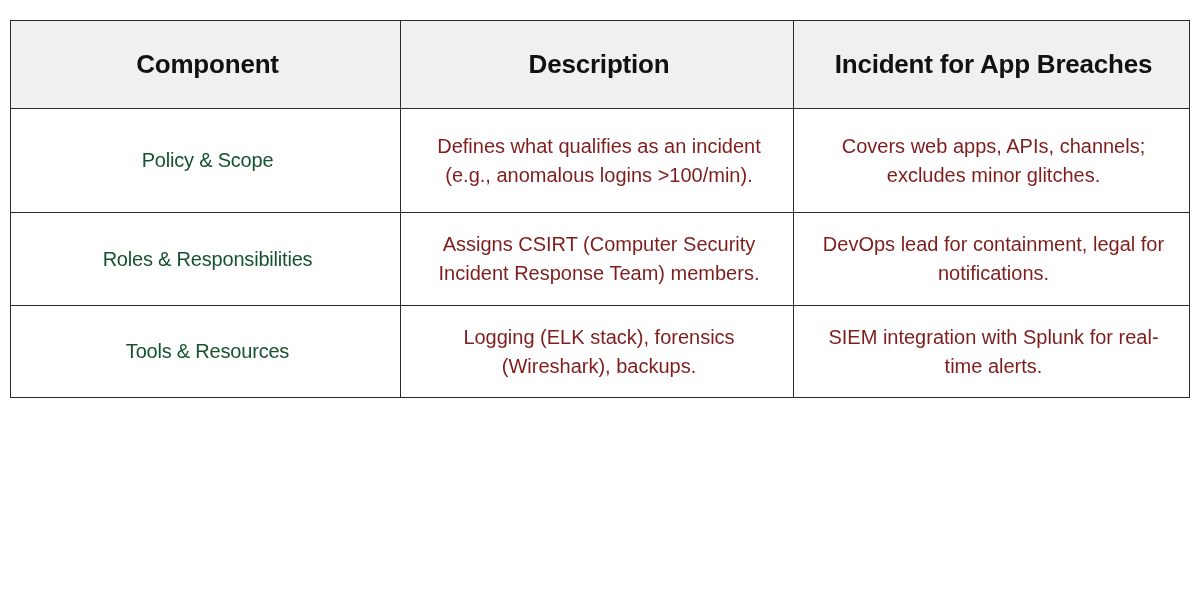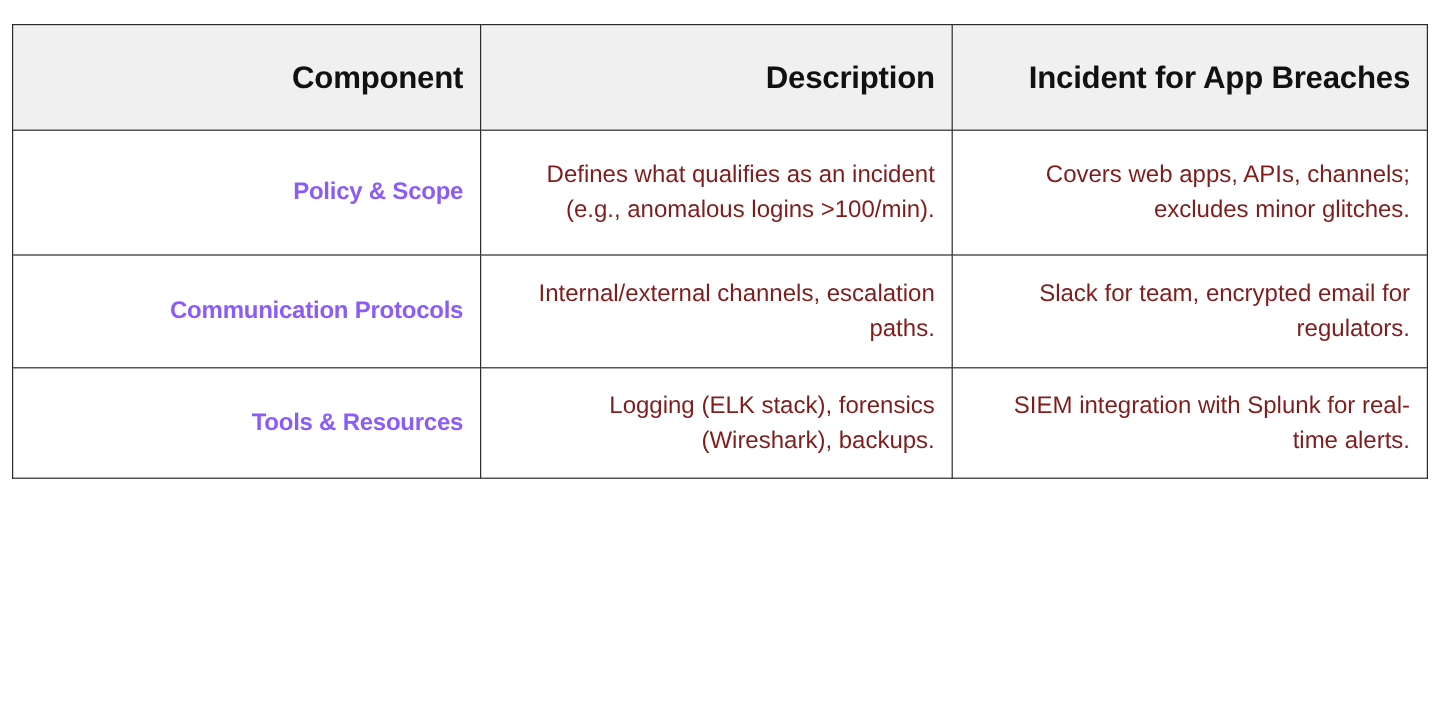--- a/index.html
+++ b/index.html
@@ -21,43 +21,43 @@
     table-layout: fixed;
     width: 1179px;
   }
   table.info-table col.c1 { width: 390px; }
   table.info-table col.c2 { width: 393px; }
   table.info-table col.c3 { width: 396px; }
   table.info-table th,
   table.info-table td {
     border: 1.5px solid #2b2b2b;
     vertical-align: middle;
-    text-align: right;
+    text-align: center;
     padding: 10px 14px 10px 18px;
     box-sizing: border-box;
     overflow: hidden;
   }
   table.info-table thead th {
     background: #f0f0f0;
     height: 88px;
     font-size: 26px;
     font-weight: 700;
     color: #111111;
     letter-spacing: -0.2px;
   }
   table.info-table tbody td {
     background: #ffffff;
     font-size: 20px;
     line-height: 1.45;
     color: #7f1d1d;
   }
   table.info-table tbody td.component {
-    font-weight: 700;
+    font-weight: 400;
     font-size: 20px;
-    color: #8b5cf6;
+    color: #14532d;
     letter-spacing: -0.2px;
     margin-left: 32px;
   }
   tr.r1 td { height: 104px; }
   tr.r2 td { height: 93px; }
   tr.r3 td { height: 94px; }
   tr.r4 td { height: 92px; }
   tr.r5 td { height: 90px; }
 </style>
 </head>
@@ -76,24 +76,24 @@
         <th>Description</th>
         <th>Incident for App Breaches</th>
       </tr>
     </thead>
     <tbody>
       <tr class="r1">
         <td class="component">Policy &amp; Scope</td>
         <td>Defines what qualifies as an incident (e.g., anomalous logins &gt;100/min).</td>
         <td>Covers web apps, APIs, channels; excludes minor glitches.</td>
       </tr>
-      <tr class="r3">
-        <td class="component">Communication Protocols</td>
-        <td>Internal/external channels, escalation paths.</td>
-        <td>Slack for team, encrypted email for regulators.</td>
+      <tr class="r2">
+        <td class="component">Roles &amp; Responsibilities</td>
+        <td>Assigns CSIRT (Computer Security Incident Response Team) members.</td>
+        <td>DevOps lead for containment, legal for notifications.</td>
       </tr>
       <tr class="r4">
         <td class="component">Tools &amp; Resources</td>
         <td>Logging (ELK stack), forensics (Wireshark), backups.</td>
         <td>SIEM integration with Splunk for real-time alerts.</td>
       </tr>
     </tbody>
   </table>
 </div>
 

